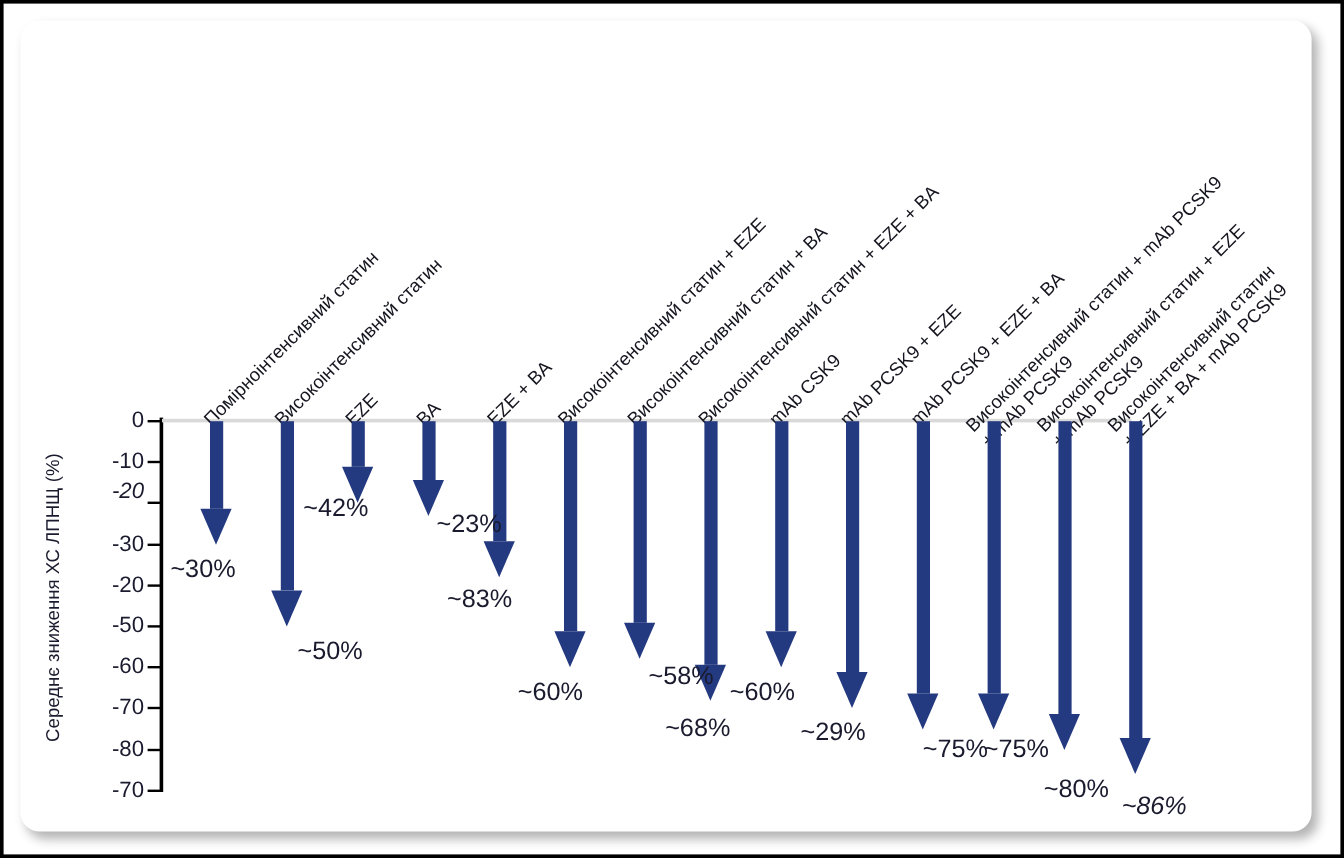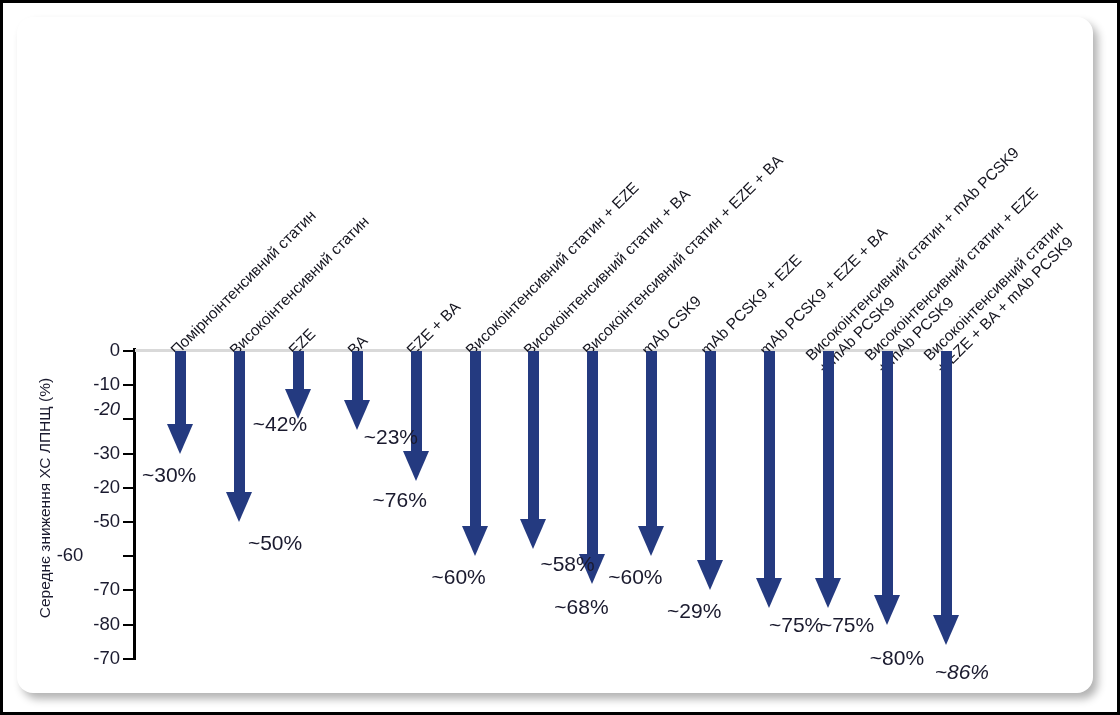--- a/index.html
+++ b/index.html
@@ -154,21 +154,21 @@
 
       <div id="ylabel">Середнє зниження ХС ЛПНЩ (%)</div>
 
       <div id="ytick-labels">
           <div class="ytick-label" style="top: 324px;">0</div>
           <div class="ytick-label" style="top: 358.2px;">-10</div>
           <div class="ytick-label" style="top: 383px; font-style: italic;">-20</div>
           <div class="ytick-label" style="top: 426.6px;">-30</div>
           <div class="ytick-label" style="top: 460.8px;">-20</div>
           <div class="ytick-label" style="top: 495px;">-50</div>
-          <div class="ytick-label" style="top: 529.2px; text-align: center;">-60</div>
+          <div class="ytick-label" style="top: 529.2px;">-60</div>
           <div class="ytick-label" style="top: 563.4px;">-70</div>
           <div class="ytick-label" style="top: 597.6px;">-80</div>
           <div class="ytick-label" style="top: 631.8px;">-70</div>
         </div>
       <div id="yaxis-line"></div>
       <div id="zero-line"></div>
 
       <div id="ticks-layer">
           <div class="ytick-mark" style="top: 333px;"></div>
           <div class="ytick-mark" style="top: 367.2px;"></div>
@@ -256,21 +256,21 @@
           <div class="arrow" style="left: 923.7px;">
             <div class="arrow-shaft" style="height: 264.12px; background: rgb(36, 58, 128);"></div>
             <div class="arrow-head" style="top: 264.12px; border-top-color: rgb(36, 58, 128);"></div>
           </div>
         </div>
       <div id="values-layer">
           <div class="value-label" style="left: 125px; top: 446.6px;">~30%</div>
           <div class="value-label" style="left: 230.9px; top: 515px;">~50%</div>
           <div class="value-label" style="left: 235.8px; top: 396.4px;">~42%</div>
           <div class="value-label" style="left: 346.7px; top: 408.66px;">~23%</div>
-          <div class="value-label" style="left: 355.6px; top: 471.96px;">~76%</div>
+          <div class="value-label" style="left: 355.6px; top: 471.96px;">~83%</div>
           <div class="value-label" style="left: 414.5px; top: 549.2px;">~60%</div>
           <div class="value-label" style="left: 523.4px; top: 536.36px;">~58%</div>
           <div class="value-label" style="left: 537.3px; top: 578.56px;">~68%</div>
           <div class="value-label" style="left: 591.2px; top: 549.2px;">~60%</div>
           <div class="value-label" style="left: 650.1px; top: 583.4px;">~29%</div>
           <div class="value-label" style="left: 752px; top: 596.5px;">~75%</div>
           <div class="value-label" style="left: 802.9px; top: 596.5px;">~75%</div>
           <div class="value-label" style="left: 852.8px; top: 630px;">~80%</div>
           <div class="value-label" style="left: 917.7px; top: 644.12px; font-style: italic;">~86%</div>
         </div>

